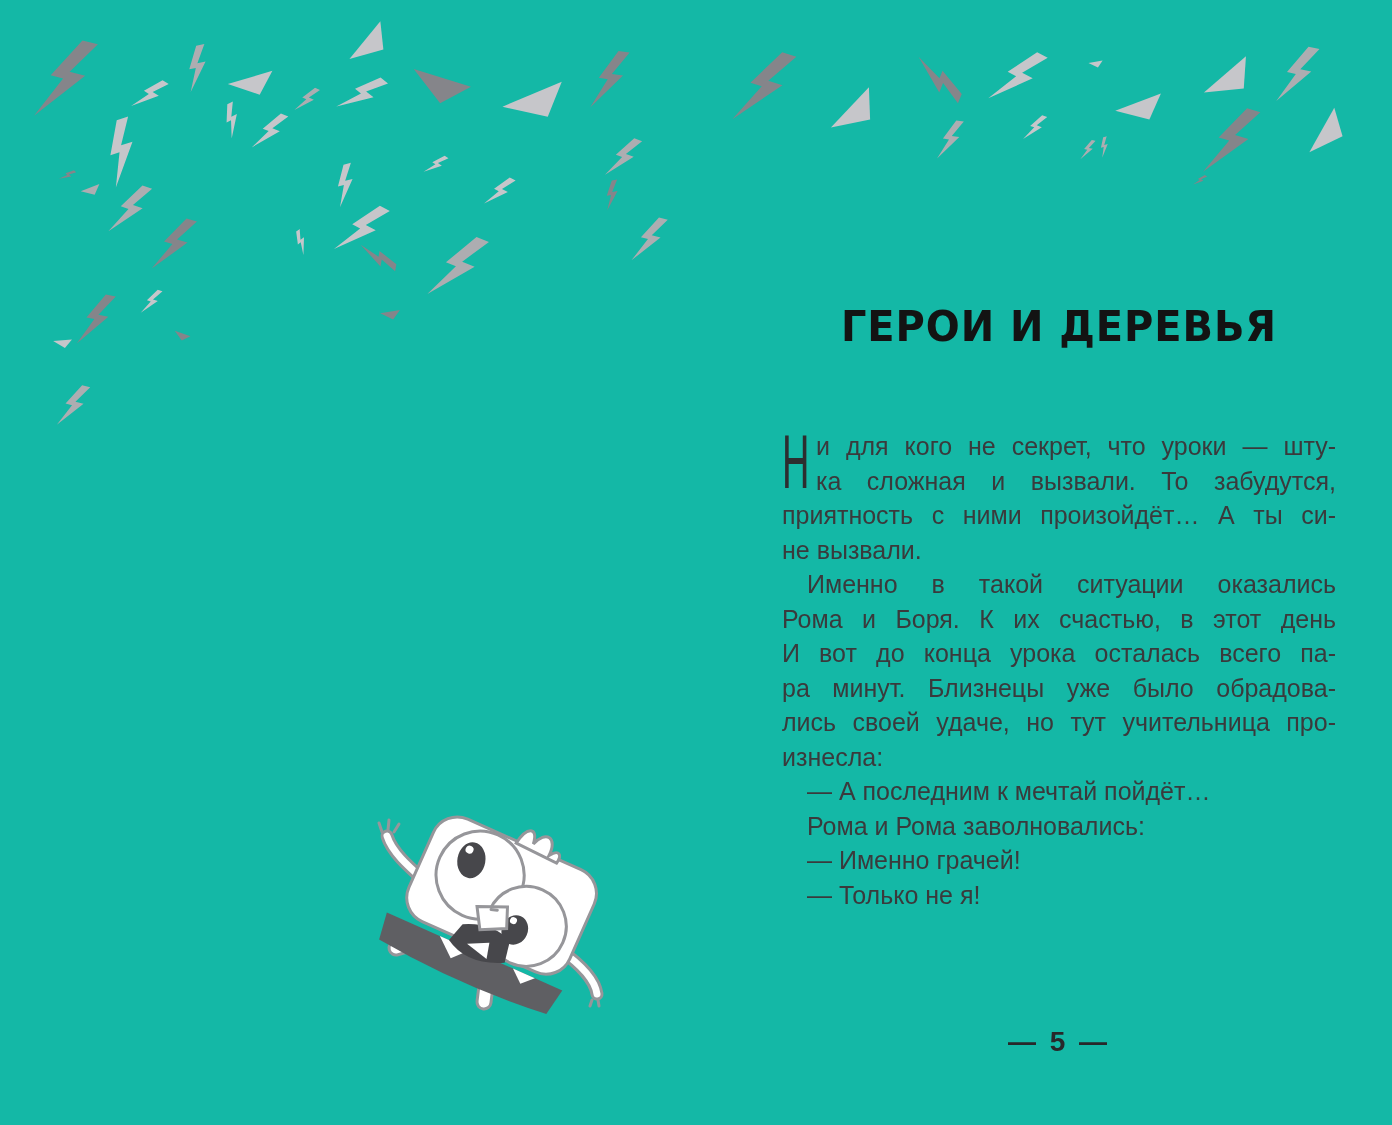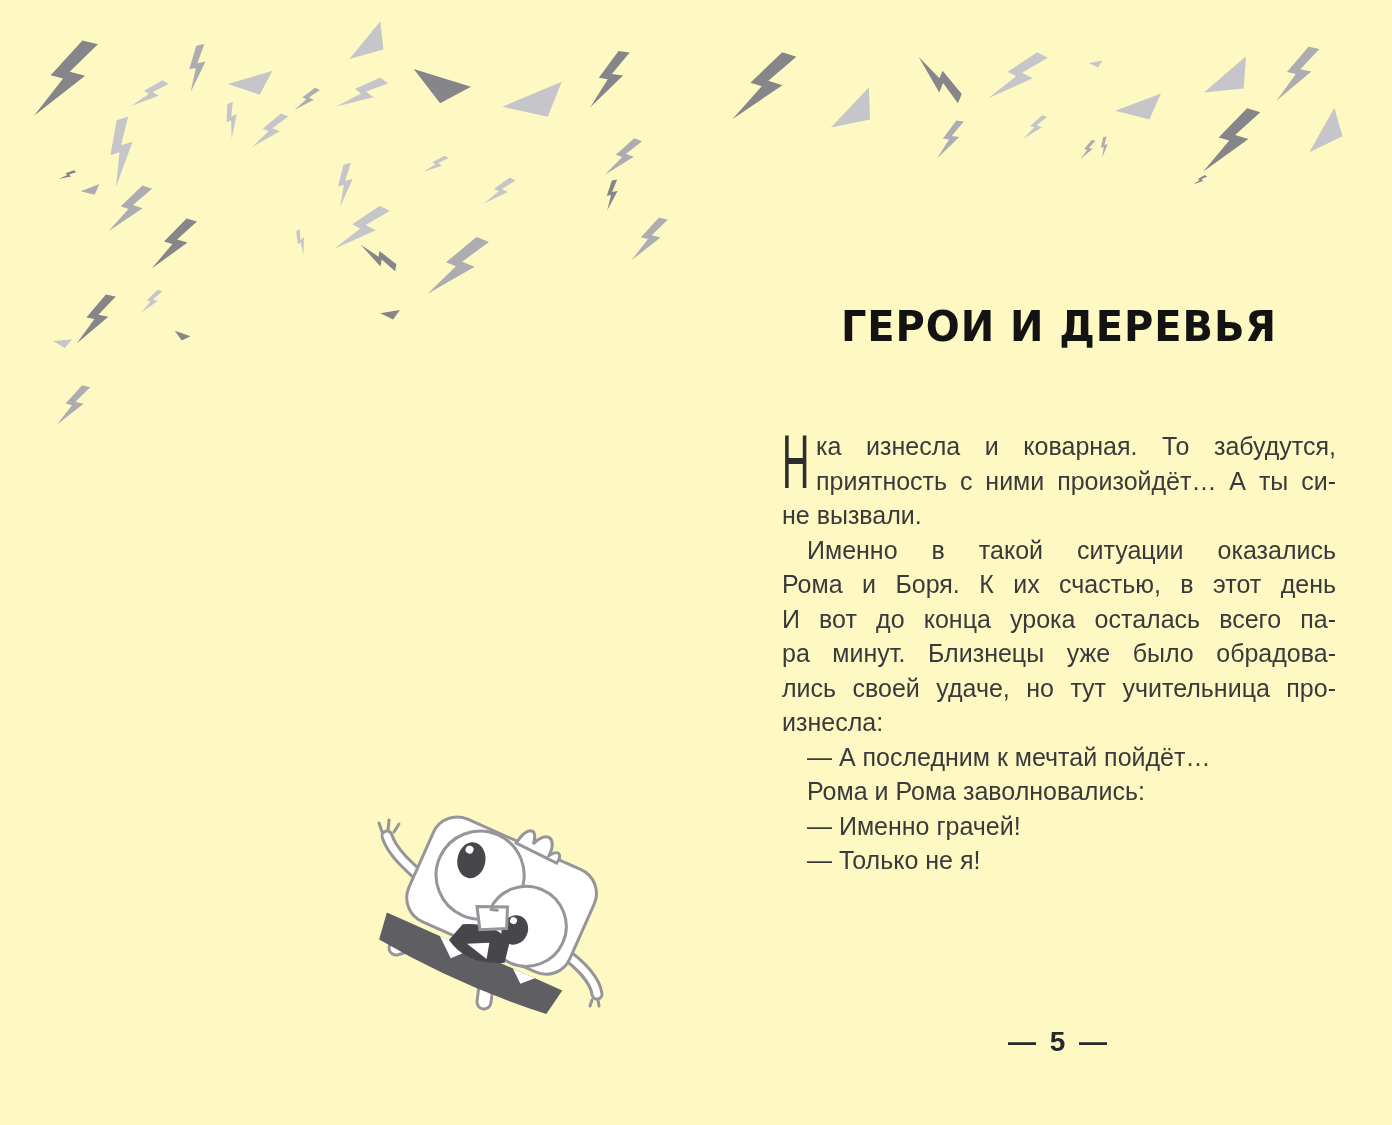--- a/index.html
+++ b/index.html
@@ -1,21 +1,21 @@
 <!DOCTYPE html>
 <html style="--il-outline: #96969a; --il-felt: #5f5f63; --il-pupil: #47474b;"><head>
 <meta charset="utf-8">
 <style>
   html,body{margin:0;padding:0}
   body{
     width:1392px;height:1125px;position:relative;overflow:hidden;
     background:#ffffff;
     font-family:"Liberation Sans",sans-serif;
   }
-  .sheet{position:absolute;inset:0;background:#fef9c3}
+  .sheet{position:absolute;inset:0;background:#14b8a6}
   .deco-layer{position:absolute;inset:0;pointer-events:none}
   .deco{position:absolute}
   .deco svg{display:block}
 
   .chapter-title{
     position:absolute;left:782px;top:301px;width:554px;
     text-align:center;font-weight:800;font-size:43px;letter-spacing:1px;
     color:#131313;transform:scaleX(.93);transform-origin:50% 50%;
     font-family:"DejaVu Sans","Liberation Sans",sans-serif;
     white-space:nowrap;
@@ -294,21 +294,22 @@
         <svg viewBox="0 0 60 110" width="8.175" height="15" preserveAspectRatio="none">
           <path d="M38 2 L10 54 L26 54 L2 108 L52 44 L32 44 L58 2 Z" fill="#85858a"></path>
         </svg>
       </div>
     </div>
 
   <div class="chapter-title">ГЕРОИ И ДЕРЕВЬЯ</div>
 
   <div class="body-text">
       <span class="dropcap">Н</span>
-      <div class="line justify">ка изнесла и коварная. То забудутся,</div>
+      <div class="line justify">и для кого не секрет, что уроки — шту-</div>
+      <div class="line justify">ка сложная и вызвали. То забудутся,</div>
       <div class="line justify">приятность с ними произойдёт… А ты си-</div>
       <div class="line">не вызвали.</div>
       <div class="line justify indent">Именно в такой ситуации оказались</div>
       <div class="line justify">Рома и Боря. К их счастью, в этот день</div>
       <div class="line justify">И вот до конца урока осталась всего па-</div>
       <div class="line justify">ра минут. Близнецы уже было обрадова-</div>
       <div class="line justify">лись своей удаче, но тут учительница про-</div>
       <div class="line">изнесла:</div>
       <div class="line indent">— А последним к мечтай пойдёт…</div>
       <div class="line indent">Рома и Рома заволновались:</div>

